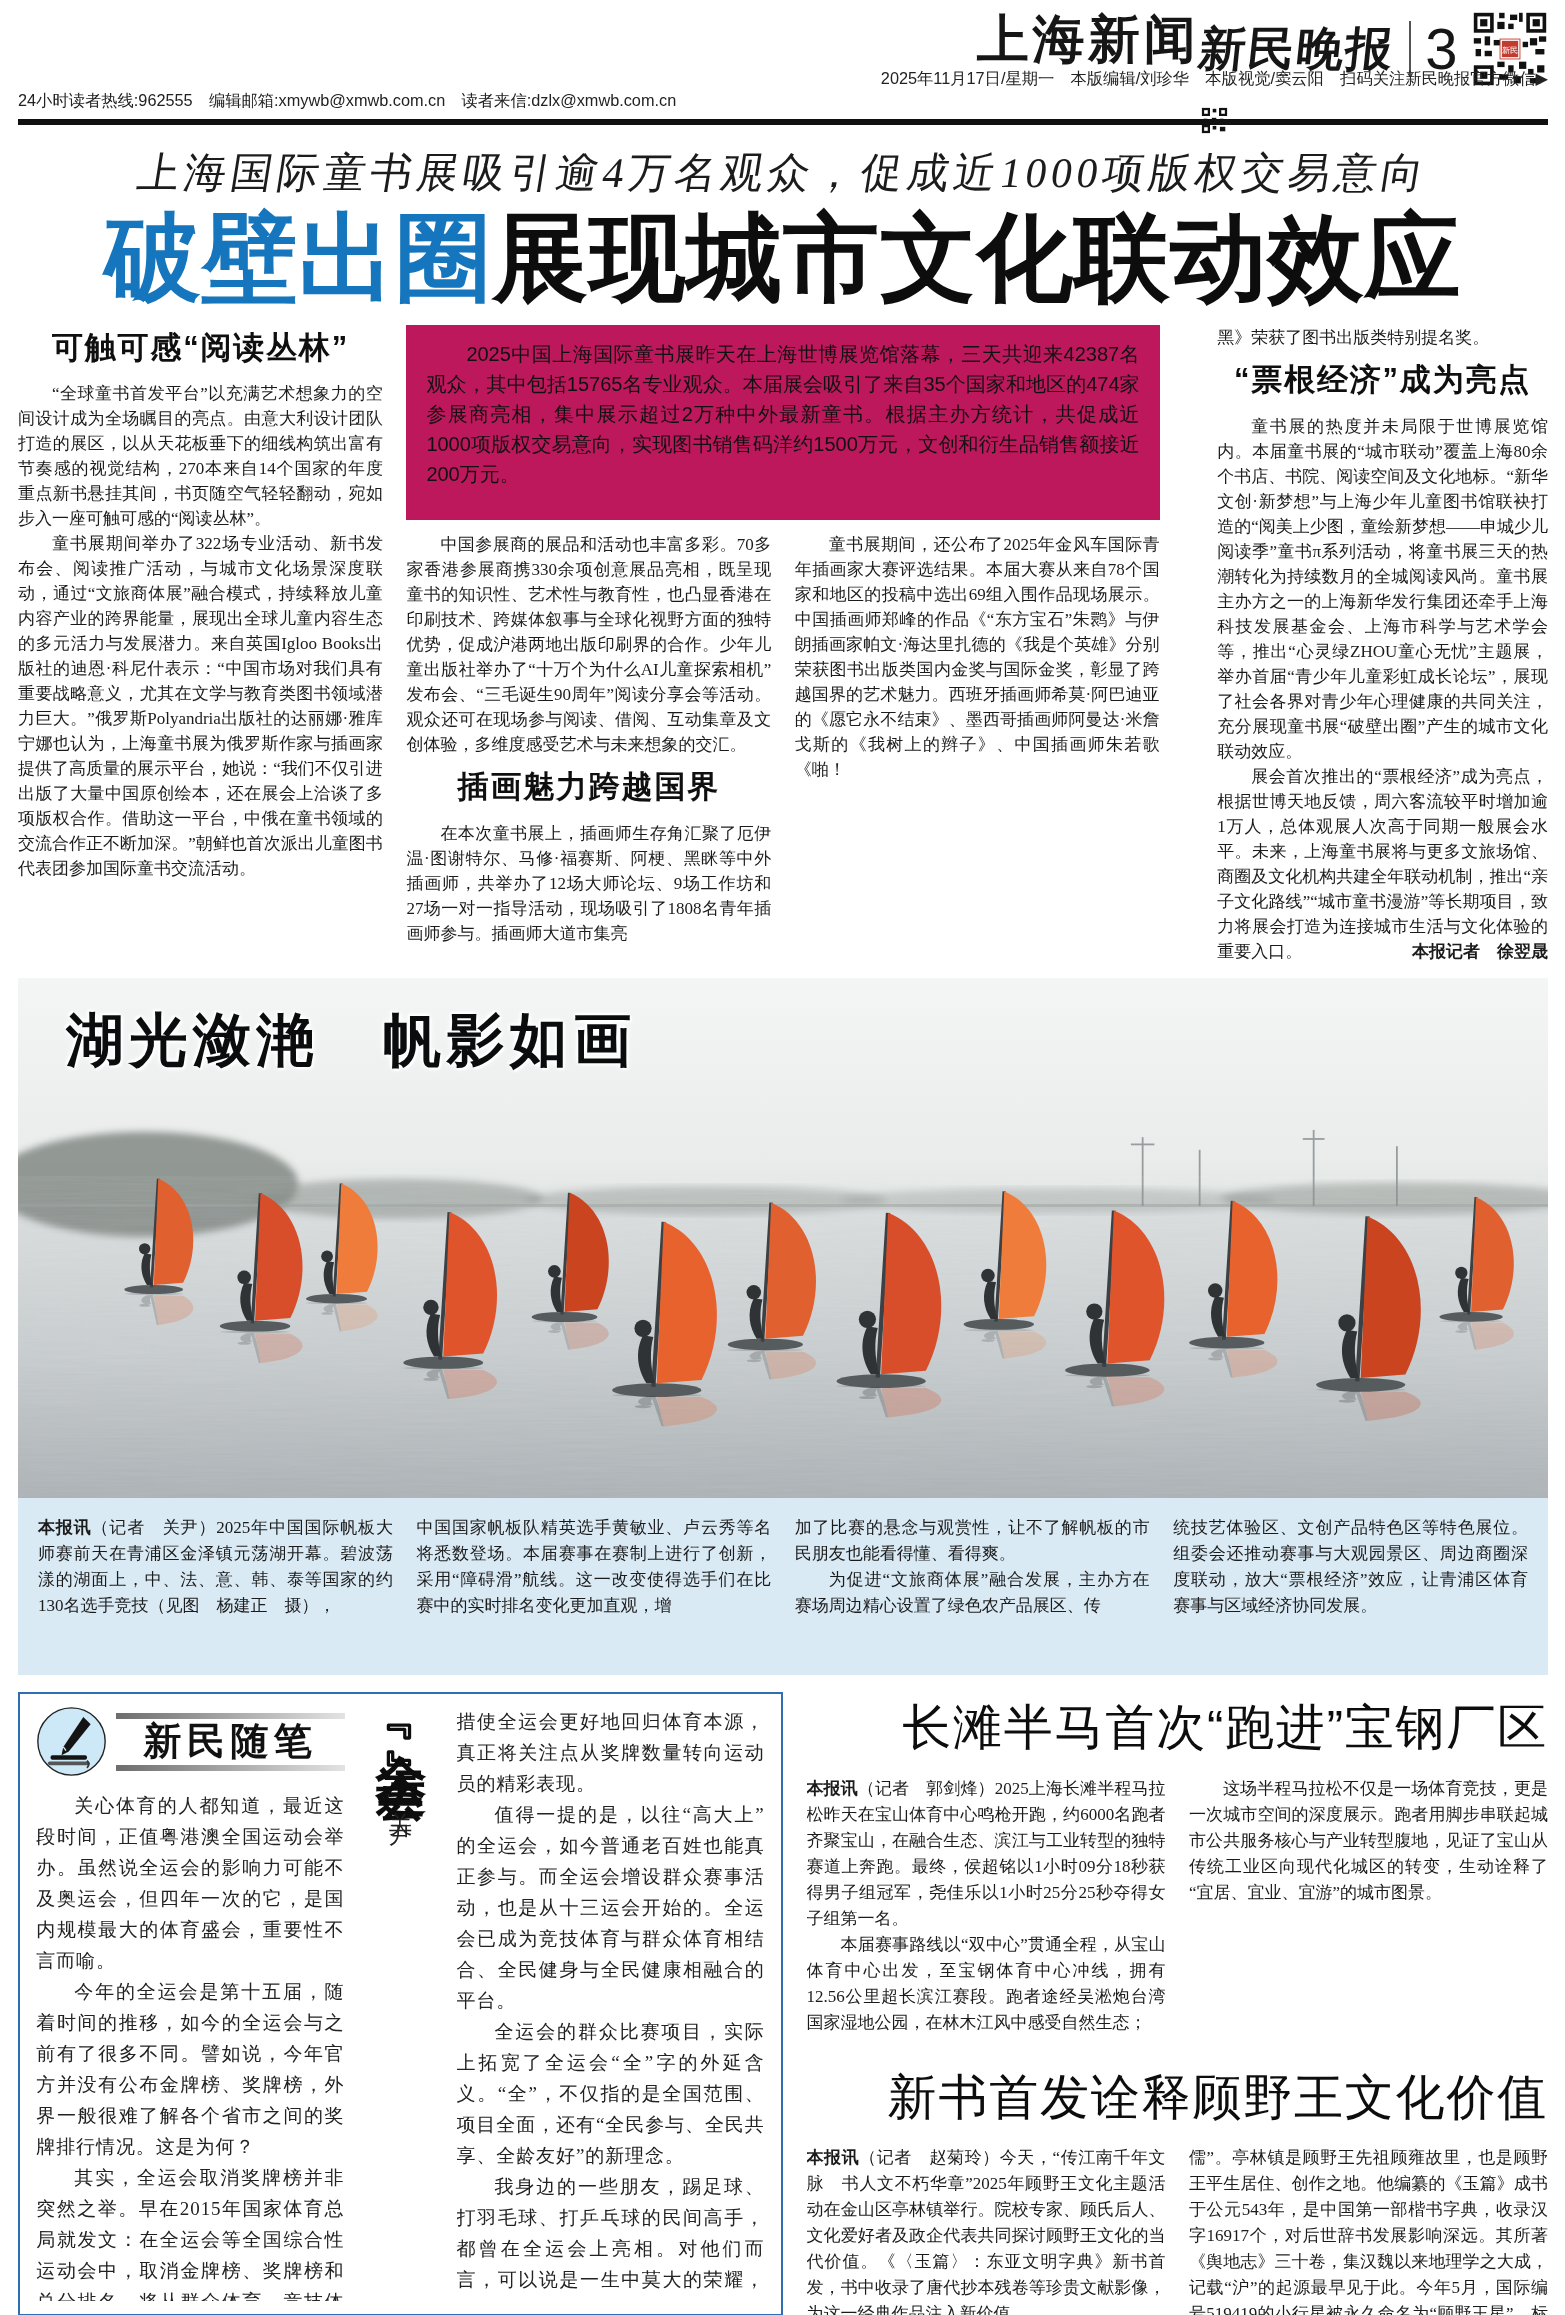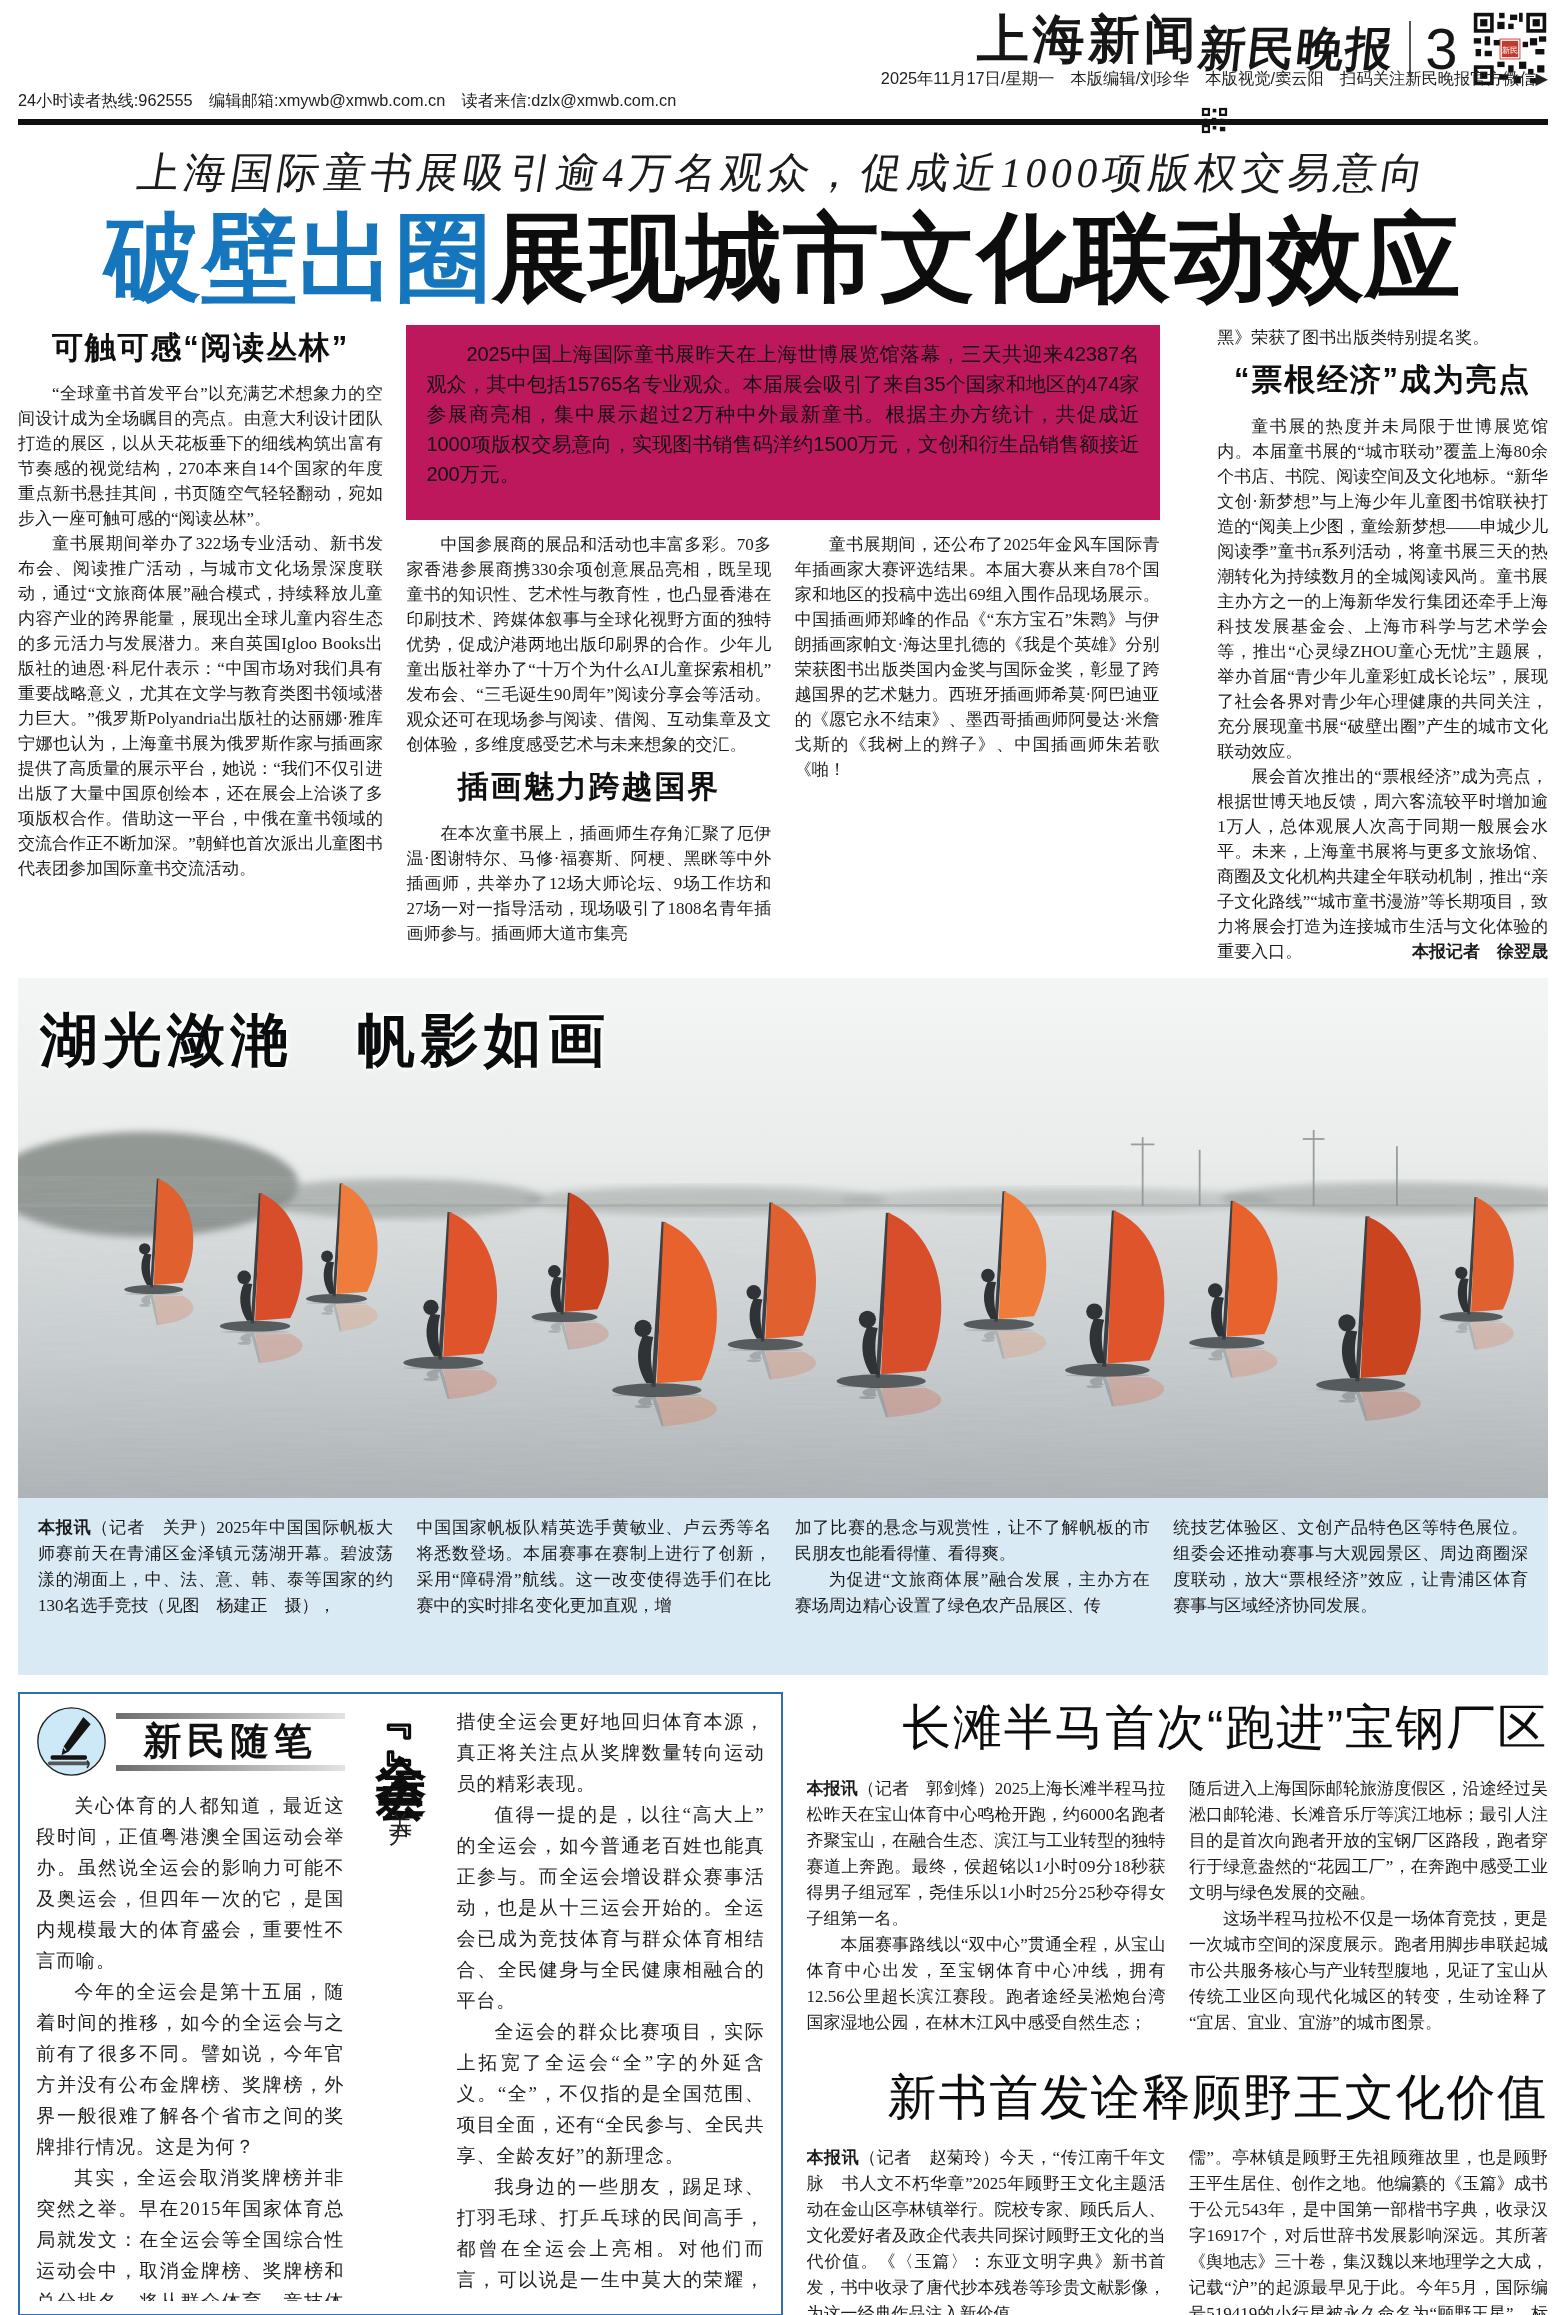--- a/index.html
+++ b/index.html
@@ -34,21 +34,21 @@
   .col p { font-size:17px; line-height:25px; text-align:justify; text-indent:2em; color:#1b1b1b; }
   .col p.cont { text-indent:0; }
   .col h3 { font-family:"Liberation Sans","DejaVu Sans",sans-serif; font-size:31px; font-weight:900; text-align:center; letter-spacing:1.8px; margin:9px 0 12.7px 0; color:#0f0f0f; }
   .c1 h3 { margin-top:1.8px; }
   .lede-box { background:#be185d; padding:14.5px 20px 12.7px 20px; margin-bottom:12.7px; }
   .lede-box p { font-family:"Liberation Sans","DejaVu Sans",sans-serif; font-size:20px; line-height:30px; text-align:justify; text-indent:2em; color:#111; }
   .byline { float:right; font-weight:700; padding-left:11px; }
   
   .photo { position:relative; margin-top:14.5px; height:520px; overflow:hidden; background:#eef1f0; }
   .photo svg.scene { position:absolute; inset:0; width:100%; height:100%; display:block; }
-  .photo-title { position:absolute; top:23.5px; left:22px; font-size:58px; font-weight:900; letter-spacing:5.4px; color:#0b0c0d;
+  .photo-title { position:absolute; top:23.5px; left:48px; font-size:58px; font-weight:900; letter-spacing:5.4px; color:#0b0c0d;
     text-shadow:0 0 5.4px #fff,0 0 9px #fff,1.8px 1.8px 1.8px rgba(255,255,255,.95),-1.8px -1.8px 1.8px rgba(255,255,255,.95); }
   
   .caption { background:#daeaf5; padding:16.3px 20px; display:grid; grid-template-columns:repeat(4,1fr); gap:0 23.5px; height:177px; overflow:hidden; }
   .caption p { font-size:17px; line-height:26px; text-align:justify; text-indent:2em; color:#1b1b1b; }
   .caption p.cont { text-indent:0; }
   .caption b { font-weight:900; }
   
   .bottom { flex:1; min-height:0; display:grid; grid-template-columns:765px 1fr; gap:23.5px; margin-top:16.3px; overflow:hidden; }
   .essay { border:2.7px solid #2f6eb3; height:100%; overflow:hidden; padding:12.7px 16.3px; display:grid; grid-template-columns:1fr 83px 1fr; gap:0 14.5px; }
   .essay-colL, .essay-colR { overflow:hidden; }
@@ -310,21 +310,20 @@
 
     <div class="bottom-right">
       <div class="sub-art">
         <h2 class="sub-headline">长滩半马首次“跑进”宝钢厂区</h2>
         <div class="sub-cols">
           <div>
             <p class="cont"><b>本报讯</b><span>（记者　郭剑烽）2025上海长滩半程马拉松昨天在宝山体育中心鸣枪开跑，约6000名跑者齐聚宝山，在融合生态、滨江与工业转型的独特赛道上奔跑。最终，侯超铭以1小时09分18秒获得男子组冠军，尧佳乐以1小时25分25秒夺得女子组第一名。</span></p>
             <p>本届赛事路线以“双中心”贯通全程，从宝山体育中心出发，至宝钢体育中心冲线，拥有12.56公里超长滨江赛段。跑者途经吴淞炮台湾国家湿地公园，在林木江风中感受自然生态；</p>
           </div>
           <div>
-            <p class="cont">随后进入上海国际邮轮旅游度假区，沿途经过吴淞口邮轮港、长滩音乐厅等滨江地标；最引人注目的是首次向跑者开放的宝钢厂区路段，跑者穿行于绿意盎然的“花园工厂”，在奔跑中感受工业文明与绿色发展的交融。</p>
             <p>这场半程马拉松不仅是一场体育竞技，更是一次城市空间的深度展示。跑者用脚步串联起城市公共服务核心与产业转型腹地，见证了宝山从传统工业区向现代化城区的转变，生动诠释了“宜居、宜业、宜游”的城市图景。</p>
           </div>
         </div>
       </div>
       <div class="sub-art art2">
         <h2 class="sub-headline">新书首发诠释顾野王文化价值</h2>
         <div class="sub-cols">
           <div>
             <p class="cont"><b>本报讯</b><span>（记者　赵菊玲）今天，“传江南千年文脉　书人文不朽华章”2025年顾野王文化主题活动在金山区亭林镇举行。院校专家、顾氏后人、文化爱好者及政企代表共同探讨顾野王文化的当代价值。《〈玉篇〉：东亚文明字典》新书首发，书中收录了唐代抄本残卷等珍贵文献影像，为这一经典作品注入新价值。</span></p>
 

